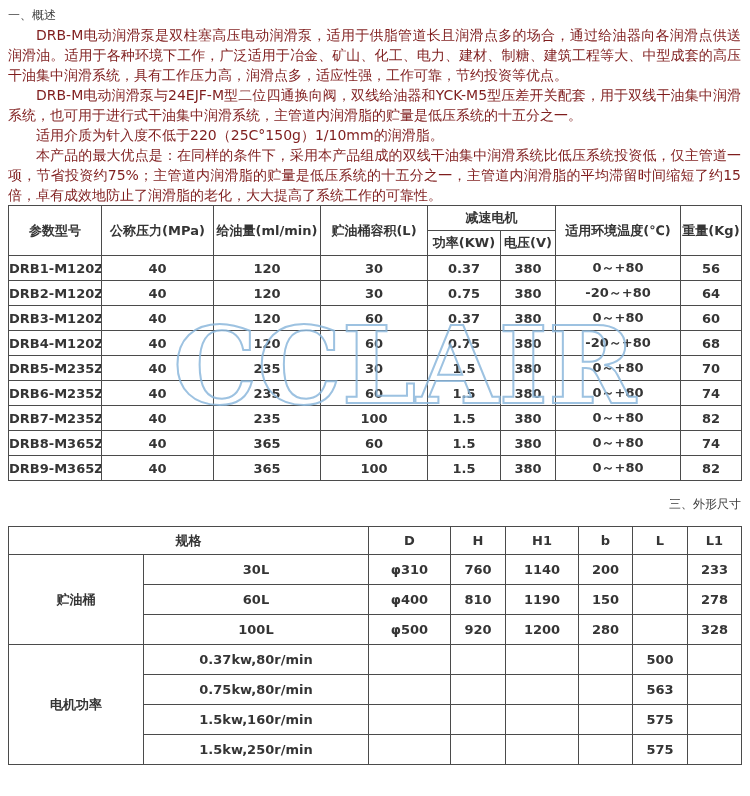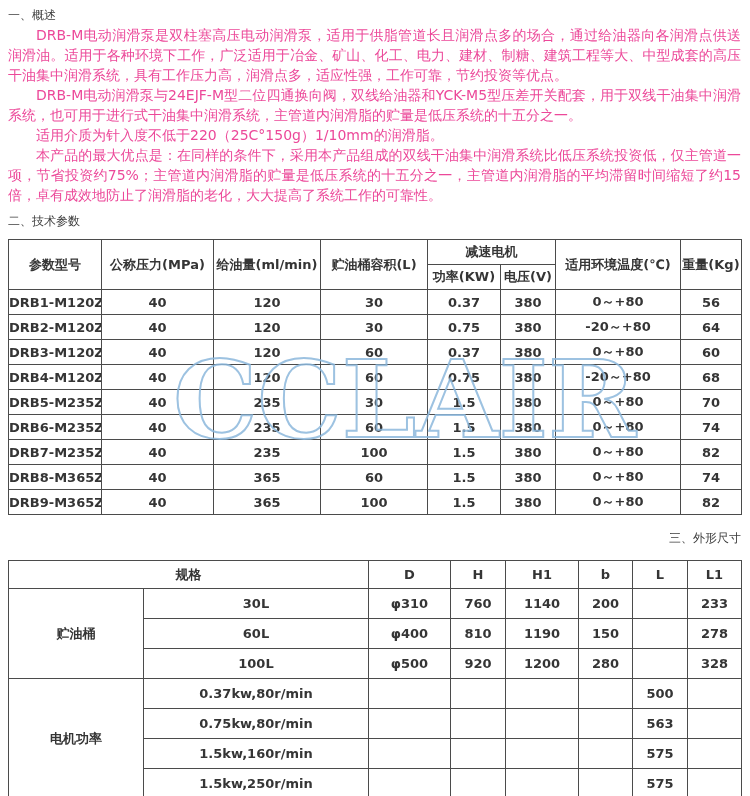--- a/index.html
+++ b/index.html
@@ -4,21 +4,21 @@
 <style>
   html,body{margin:0;padding:0;background:#ffffff;}
   body{width:750px;height:796px;overflow:hidden;
        font-family:"DejaVu Sans","Liberation Sans",sans-serif;color:#3d3d3d;}
   .doc{padding:3px 9px 0 8px;}
   .sec-h{font-size:12px;line-height:20px;font-weight:normal;color:#3d3d3d;}
   #h-overview{margin:2px 0 0 0;}
   #h-tech{margin:6px 0 8px 0;}
   #h-dim{margin:13px 0 12px 0;text-align:right;}
   .para{margin:0;font-size:14px;line-height:20px;text-indent:2em;
-        text-align:justify;color:#ec4899;}
+        text-align:justify;color:#7f1d1d;}
   table.t{border-collapse:collapse;table-layout:fixed;width:733px;}
   table.t td{border:1px solid #4b4b4b;text-align:center;vertical-align:middle;
         font-weight:bold;font-size:13px;color:#353535;padding:0;
         overflow:hidden;white-space:nowrap;}
   .t1 tr td{height:24px;}
   .t2 tr.hdr td{height:27px;}
   .t2 tr td{height:29px;}
   .twrap{position:relative;}
   .wm{position:absolute;left:163px;top:118px;pointer-events:none;overflow:visible;}
   .wm text{font-family:"DejaVu Serif","Liberation Serif",serif;font-weight:bold;
@@ -29,21 +29,20 @@
 
 <div class="doc">
 
   <div class="sec-h" id="h-overview">一、概述</div>
 
   <p class="para">DRB-M电动润滑泵是双柱塞高压电动润滑泵，适用于供脂管道长且润滑点多的场合，通过给油器向各润滑点供送润滑油。适用于各种环境下工作，广泛适用于冶金、矿山、化工、电力、建材、制糖、建筑工程等大、中型成套的高压干油集中润滑系统，具有工作压力高，润滑点多，适应性强，工作可靠，节约投资等优点。</p>
   <p class="para">DRB-M电动润滑泵与24EJF-M型二位四通换向阀，双线给油器和YCK-M5型压差开关配套，用于双线干油集中润滑系统，也可用于进行式干油集中润滑系统，主管道内润滑脂的贮量是低压系统的十五分之一。</p>
   <p class="para">适用介质为针入度不低于220（25C°150g）1/10mm的润滑脂。</p>
   <p class="para">本产品的最大优点是：在同样的条件下，采用本产品组成的双线干油集中润滑系统比低压系统投资低，仅主管道一项，节省投资约75%；主管道内润滑脂的贮量是低压系统的十五分之一，主管道内润滑脂的平均滞留时间缩短了约15倍，卓有成效地防止了润滑脂的老化，大大提高了系统工作的可靠性。</p>
 
-  <div class="sec-h" id="h-tech">二、技术参数</div>
 
   <div class="twrap">
     <table class="t t1">
       <colgroup>
         <col style="width:93px">
           <col style="width:112px">
           <col style="width:107px">
         <col style="width:107px">
           <col style="width:73px">
           <col style="width:55px">

